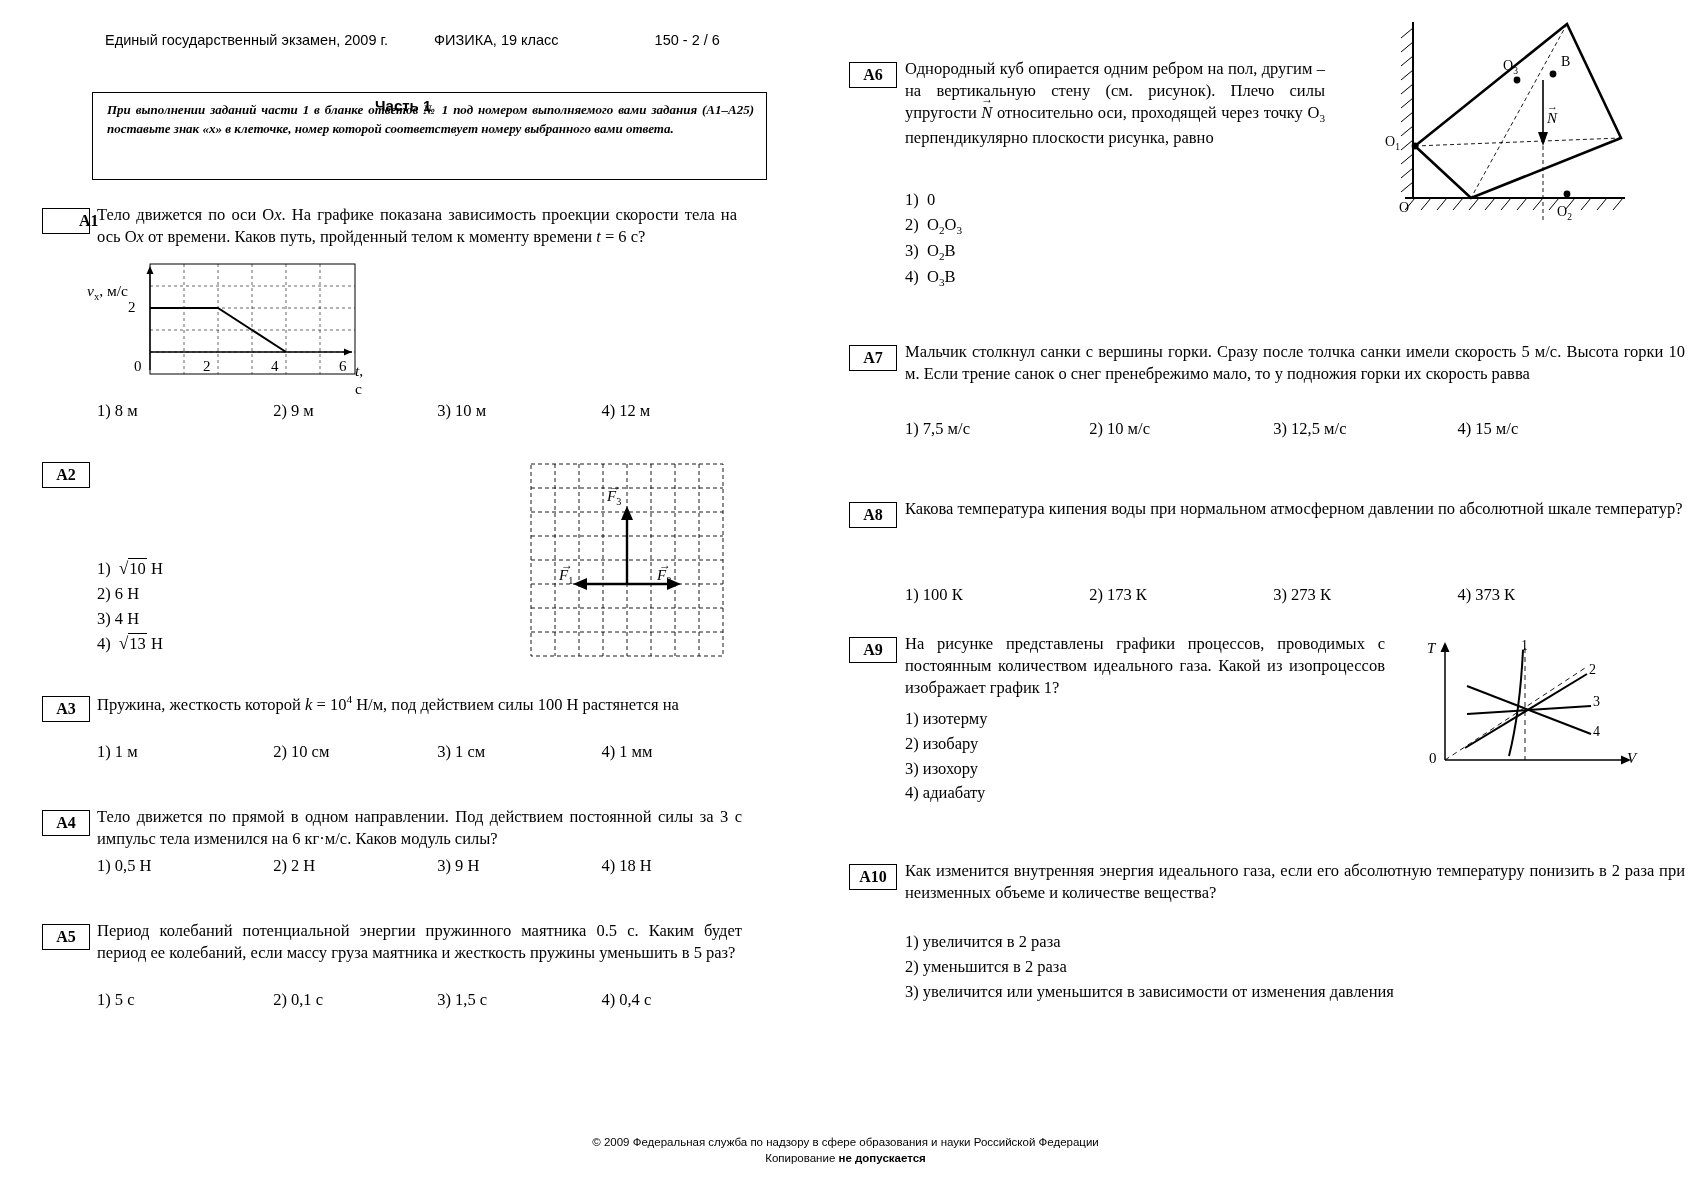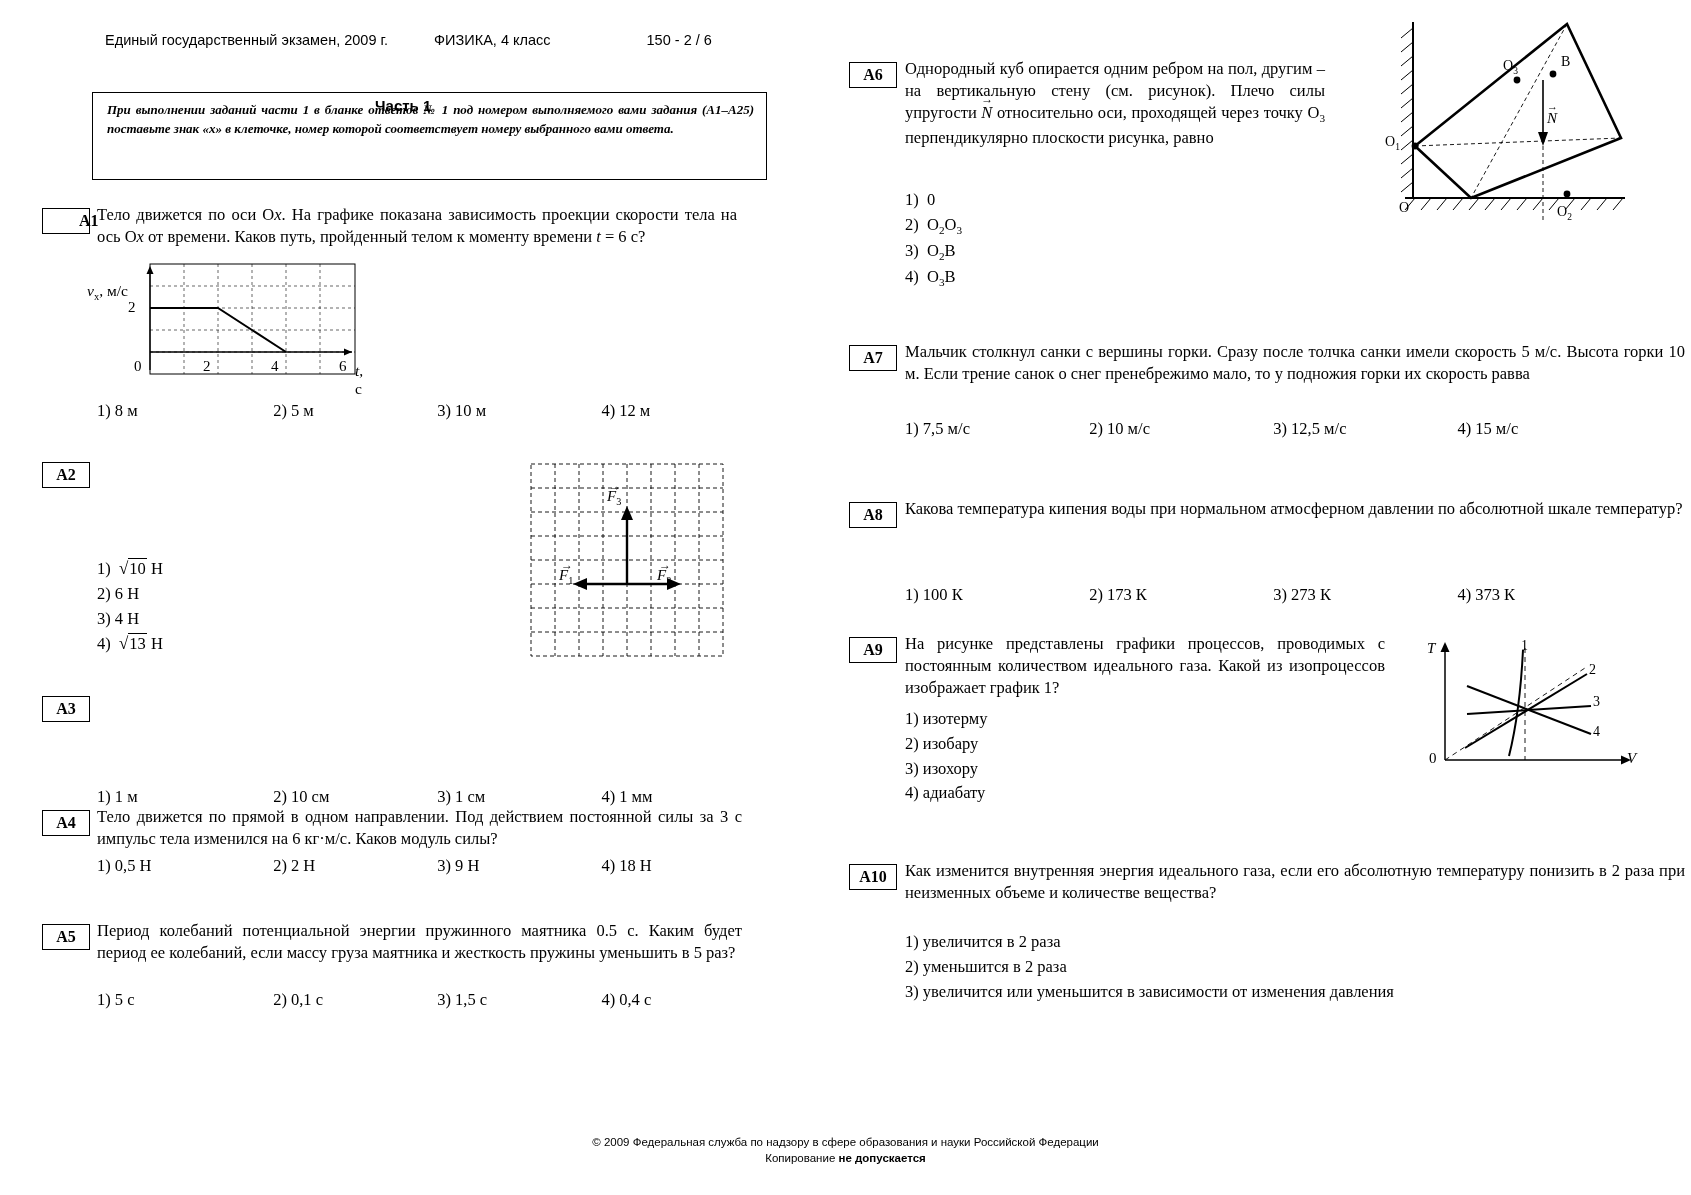--- a/index.html
+++ b/index.html
@@ -76,21 +76,21 @@
   svg{display:block;}
   .fig{position:absolute;}
 </style>
 </head>
 <body>
 
 <div class="page">
 
   <div class="header">
     <span class="h1">Единый государственный экзамен, 2009 г.</span>
-    <span class="h2">ФИЗИКА, 4 класс</span>
+    <span class="h2">ФИЗИКА, 19 класс</span>
     <span class="h3">150 - 2 / 6</span>
   </div>
 
   <div class="part-title">Часть 1</div>
 
   <div class="instr-box">
     <p>При выполнении заданий части 1 в бланке ответов № 1 под номером выполняемого вами задания (А1–А25) поставьте знак «х» в клеточке, номер которой соответствует номеру выбранного вами ответа.</p>
   </div>
 
   <div class="col-left">
@@ -126,21 +126,21 @@
       <div style="position:absolute;left:-12px;top:37px;font-size:15px;">2</div>
       <div style="position:absolute;left:-6px;top:96px;font-size:15px;">0</div>
       <div style="position:absolute;left:63px;top:96px;font-size:15px;">2</div>
       <div style="position:absolute;left:131px;top:96px;font-size:15px;">4</div>
       <div style="position:absolute;left:199px;top:96px;font-size:15px;">6</div>
       <div style="position:absolute;left:215px;top:100px;font-size:15.5px;"><span class="ital">t</span>, с</div>
     </div>
 
     <div class="opt-inline" style="left:97px;top:401px;">
       <span style="width:172px;">1)  8 м</span>
-      <span style="width:160px;">2)  5 м</span>
+      <span style="width:160px;">2)  9 м</span>
       <span style="width:160px;">3)  10 м</span>
       <span>4)  12 м</span>
     </div>
 
     <div class="qnum" style="left:42px;top:462px;">A2</div>
 
     <div class="opts" style="left:97px;top:556px;">
       <div class="row">1)&nbsp;&nbsp;<span class="sqrt"><span class="rad">√</span><span class="num">10</span></span> Н</div>
       <div class="row">2)  6 Н</div>
       <div class="row">3)  4 Н</div>
@@ -183,23 +183,26 @@
       </div>
       <div style="position:absolute;left:30px;top:105px;font-size:15px;">
         <span style="position:relative;"><span style="position:absolute;left:2px;top:-9px;font-size:12px;">→</span><i>F</i><sub>1</sub></span>
       </div>
       <div style="position:absolute;left:128px;top:105px;font-size:15px;">
         <span style="position:relative;"><span style="position:absolute;left:2px;top:-9px;font-size:12px;">→</span><i>F</i><sub>2</sub></span>
       </div>
     </div>
 
     <div class="qnum" style="left:42px;top:696px;">A3</div>
+    <div class="qtext" style="left:97px;top:692px;width:640px;">
+      Пружина, жесткость которой <i>k</i> = 10<sup>4</sup> Н/м, под действием силы 100 Н растянется на
+    </div>
     <div class="opt-inline" style="left:97px;top:742px;">
       <span style="width:172px;">1)  1 м</span>
-      <span style="width:160px;margin-top:45px;">2)  10 см</span>
+      <span style="width:160px;">2)  10 см</span>
       <span style="width:160px;">3)  1 см</span>
       <span>4)  1 мм</span>
     </div>
 
     <div class="qnum" style="left:42px;top:810px;">A4</div>
     <div class="qtext" style="left:97px;top:806px;width:645px;">Тело движется по прямой в одном направлении. Под действием постоянной силы за 3 с импульс тела изменился на 6 кг·м/с. Каков модуль силы?</div>
     <div class="opt-inline" style="left:97px;top:856px;">
       <span style="width:172px;">1)  0,5 Н</span>
       <span style="width:160px;">2)  2 Н</span>
       <span style="width:160px;">3)  9 Н</span>

